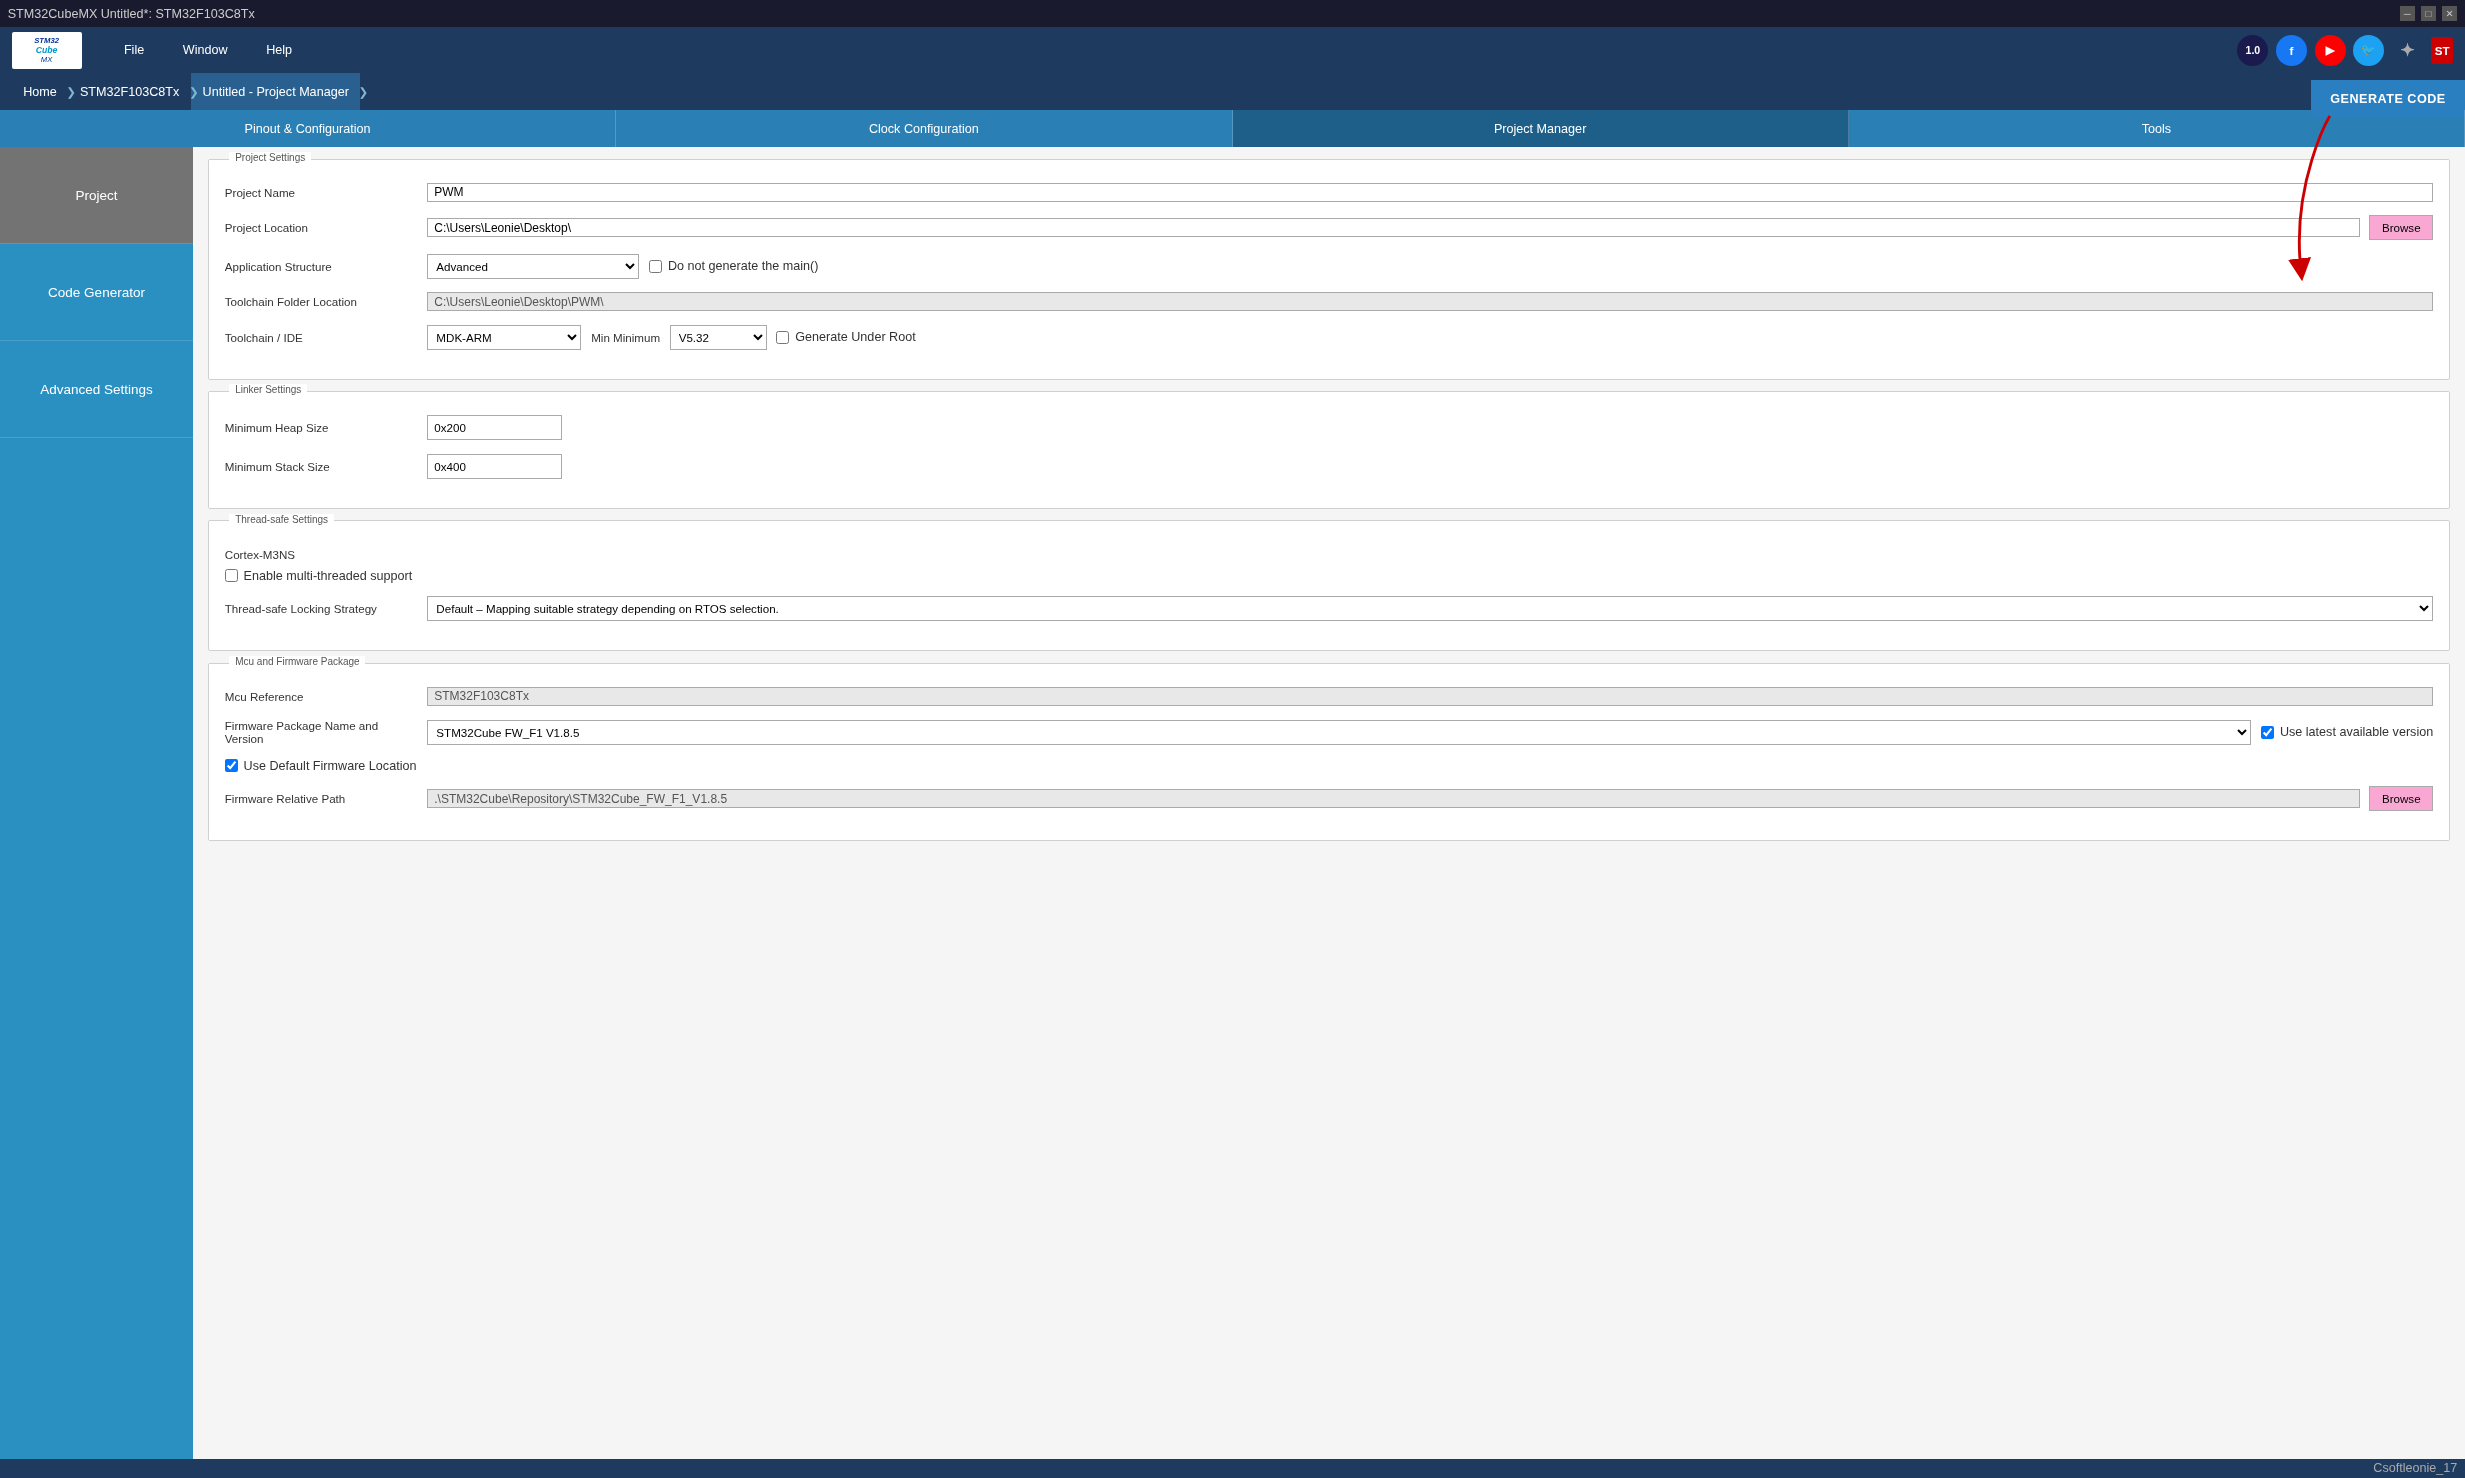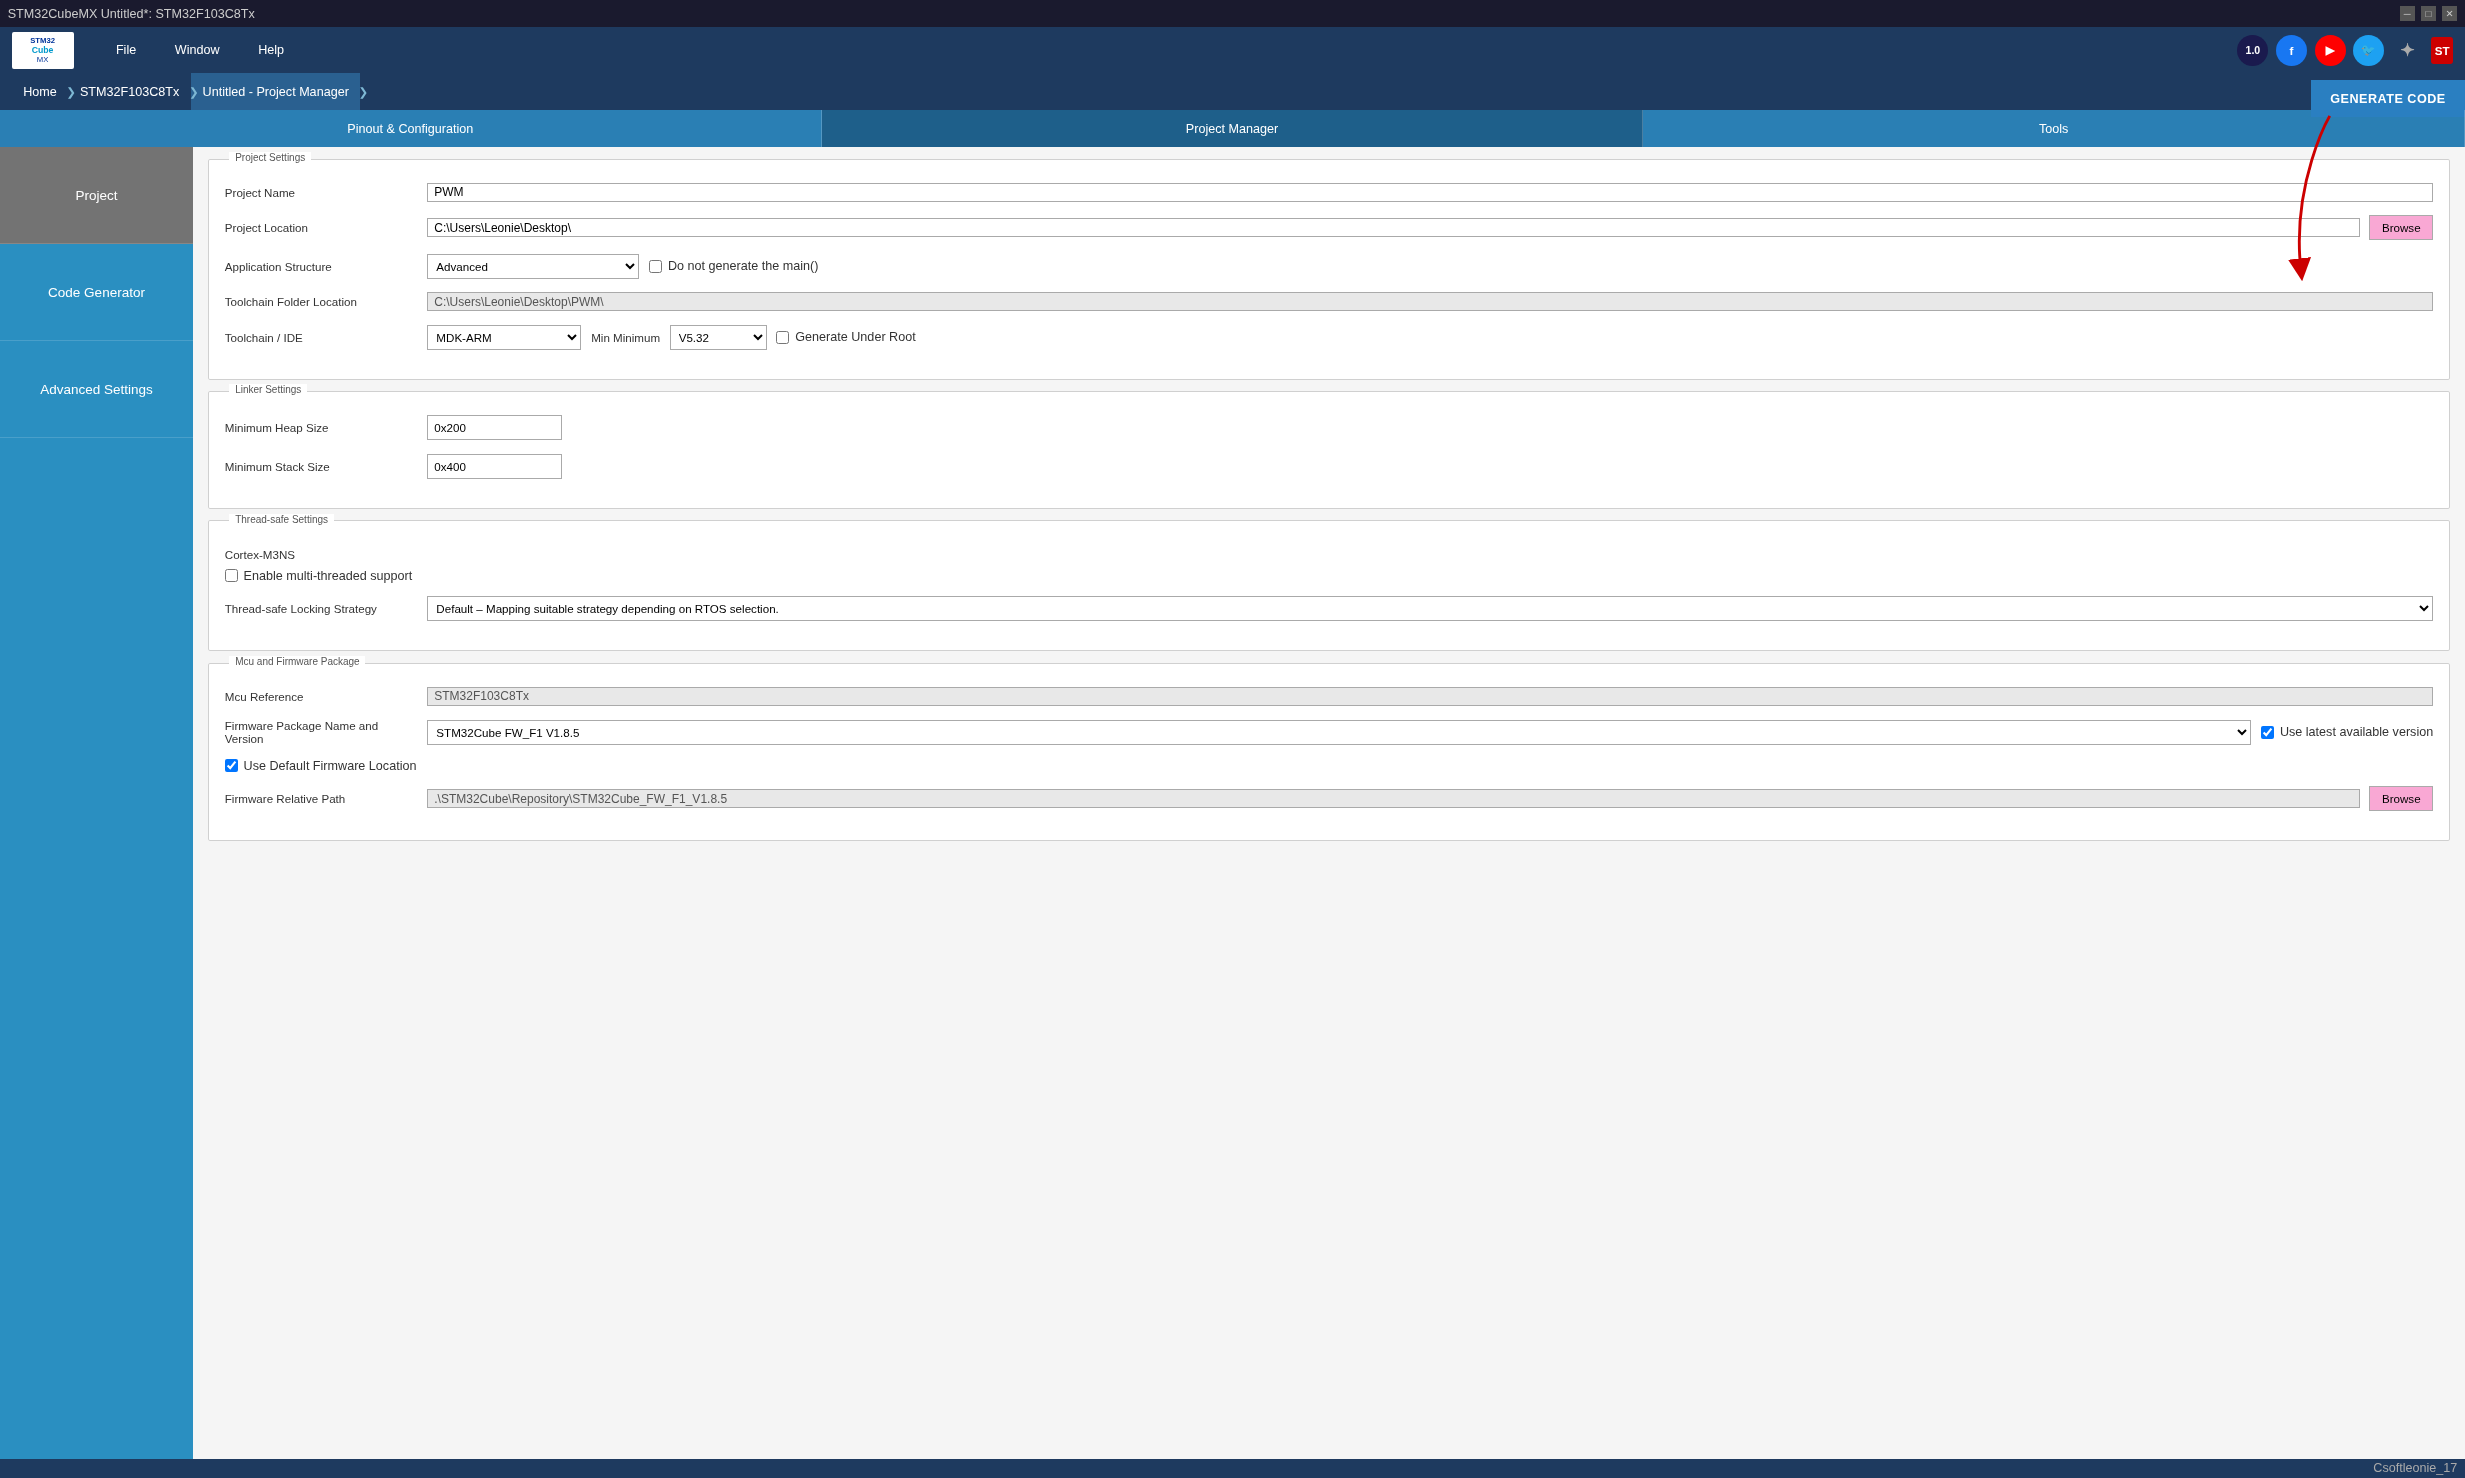--- a/index.html
+++ b/index.html
@@ -37,28 +37,29 @@
       align-items: center;
       padding: 0 11.6px;
       gap: 0;
     }
     .logo-area {
       display: flex;
       align-items: center;
       margin-right: 23px;
     }
     .logo-box {
-      width: 62px;
+      width: 70px;
       height: 37px;
       background: #ffffff;
       display: flex;
       flex-direction: column;
       align-items: center;
       justify-content: center;
       border-radius: 1.9px;
+      font-style: italic;
     }
     .logo-stm { font-size: 7.7px; font-weight: bold; color: #003399; }
     .logo-cube { font-size: 8.7px; font-weight: bold; color: #0099cc; }
     .logo-mx { font-size: 7.7px; color: #003399; }
     .menu-items { display: flex; gap: 0; flex: 1; }
     .menu-item {
       color: #ffffff;
       padding: 0 19.3px;
       height: 46px;
       display: flex;
@@ -338,20 +339,21 @@
 
 <div class="breadcrumb-bar">
   <div class="breadcrumb-item">Home</div>
   <div class="breadcrumb-item">STM32F103C8Tx</div>
   <div class="breadcrumb-item active">Untitled - Project Manager</div>
   <button class="generate-btn">GENERATE CODE</button>
 </div>
 
 <div class="tab-bar">
   <div class="tab">Pinout &amp; Configuration</div>
+  <div class="tab">Clock Configuration</div>
   <div class="tab active">Project Manager</div>
   <div class="tab">Tools</div>
 </div>
 
 <div class="main-content">
 
   <div class="sidebar">
     <div class="sidebar-item active">Project</div>
     <div class="sidebar-item">Code Generator</div>
     <div class="sidebar-item">Advanced Settings</div>

